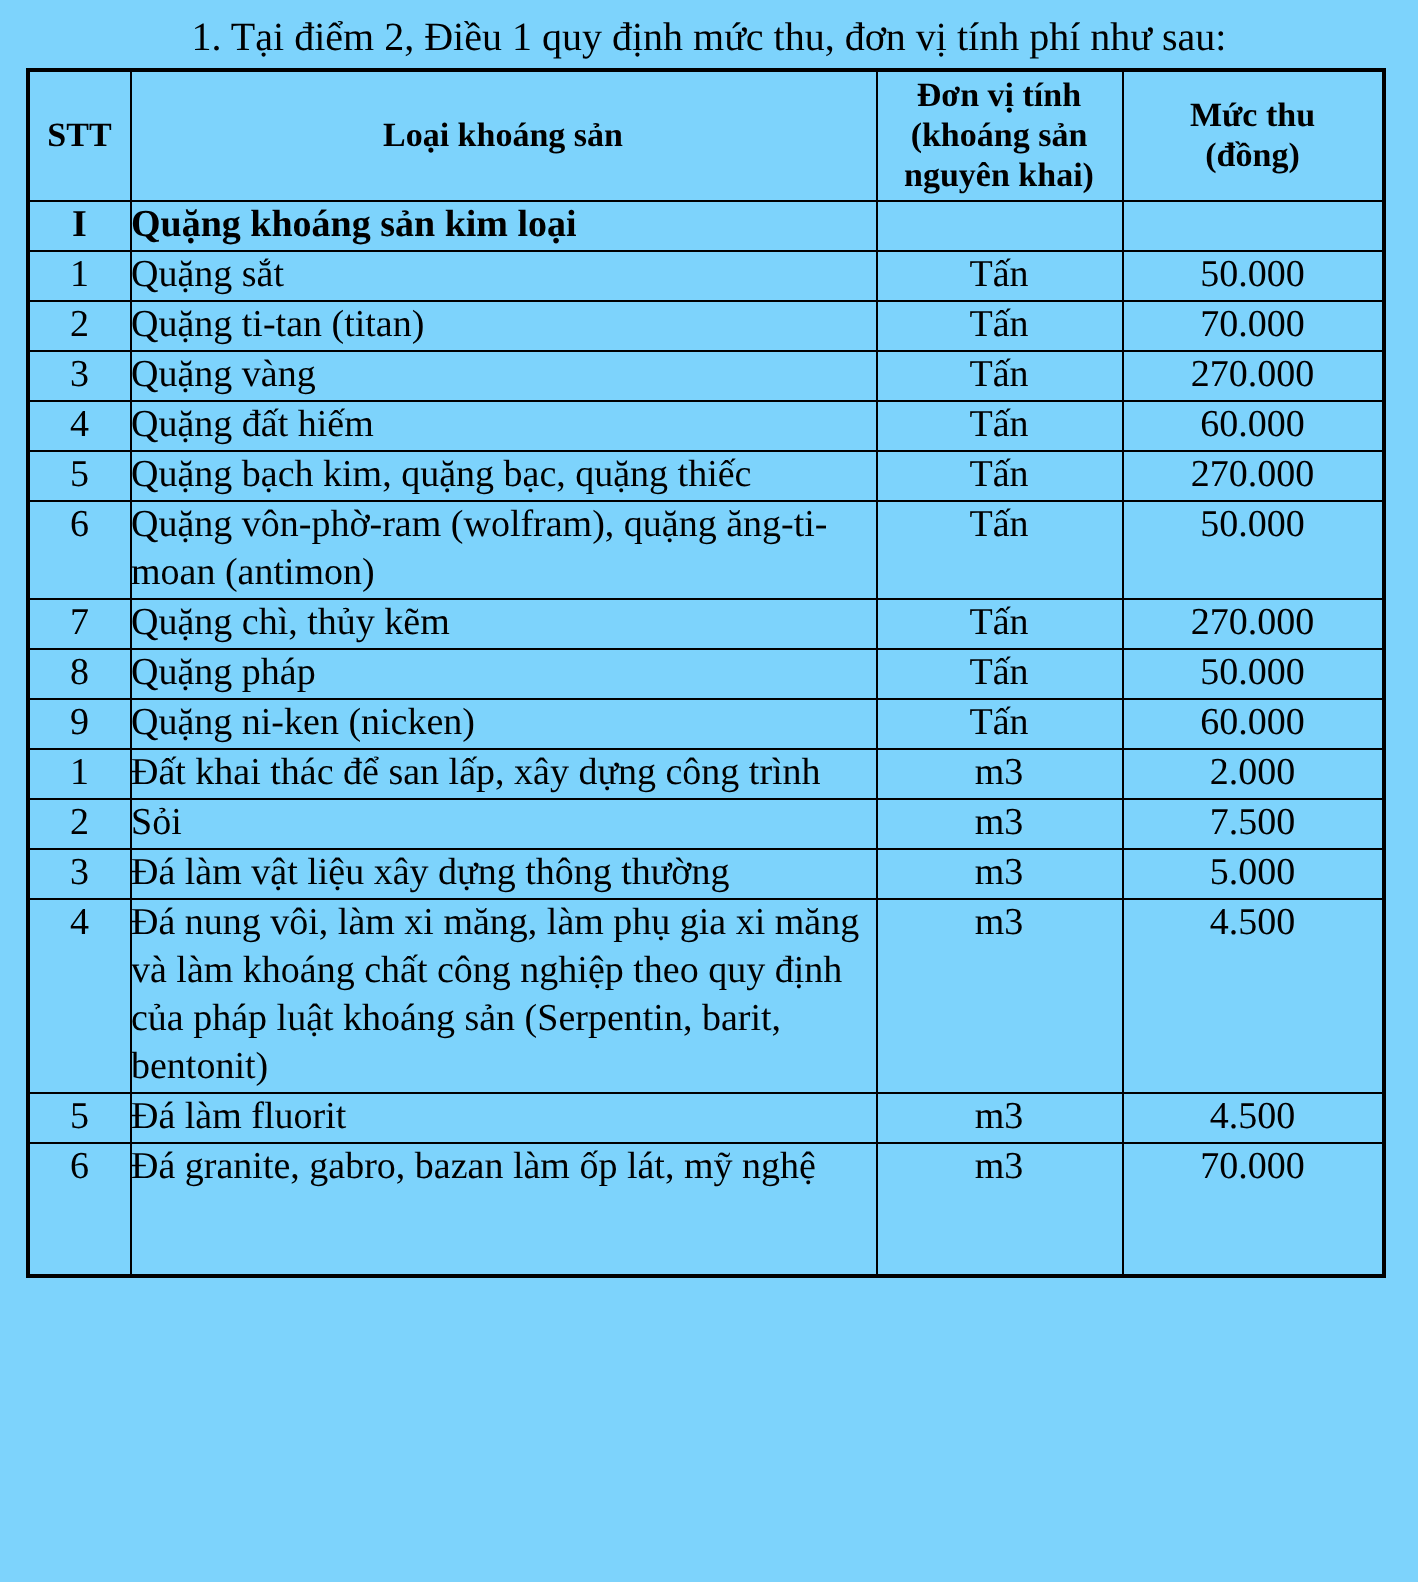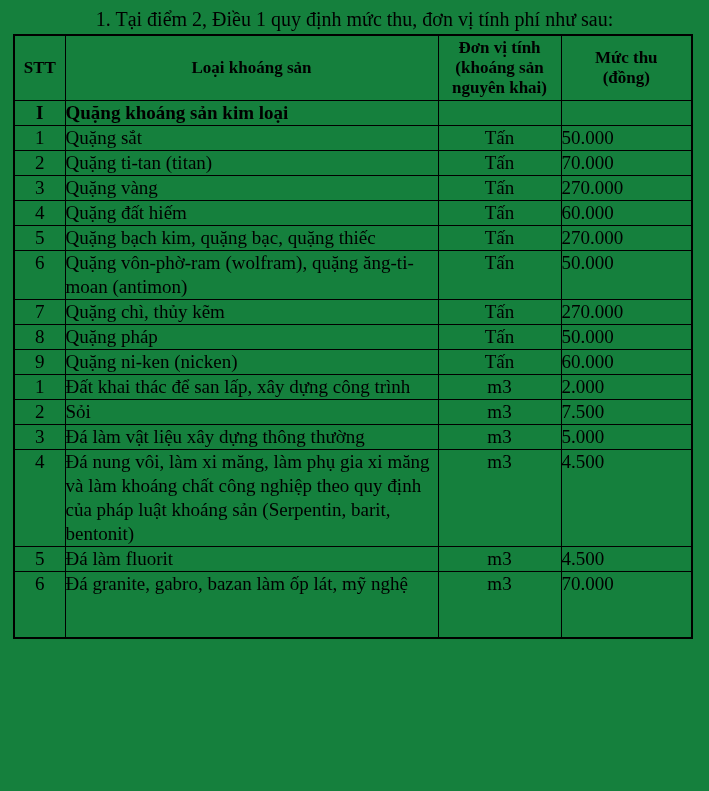--- a/index.html
+++ b/index.html
@@ -5,21 +5,21 @@
   * { box-sizing: border-box; }
   html, body {
     margin: 0;
     padding: 0;
     background: #ffffff;
   }
   .page {
     position: relative;
     width: 709px;
     height: 791px;
-    background: #15803d;
+    background: #7dd3fc;
     color: #000000;
     font-family: "Liberation Serif", "DejaVu Serif", serif;
     overflow: hidden;
   }
   .doc-title {
     margin: 7px 10px 3px 10px;
     text-align: center;
     font-size: 20px;
     line-height: 24px;
     color: #000000;
@@ -51,21 +51,21 @@
   }
   
   .fee-table tbody td {
     font-size: 19px;
     line-height: 24px;
     vertical-align: top;
   }
   .cell-stt  { text-align: center; }
   .cell-name { text-align: left; padding-left: 7px; padding-right: 4px; }
   .cell-unit { text-align: center; }
-  .cell-fee  { text-align: left; padding-right: 10px; margin-left: 44px; }
+  .cell-fee  { text-align: center; padding-right: 10px; margin-left: 44px; }
   .section-row td {
     font-weight: bold;
     font-size: 20px;
   }
   .last-row td { height: 66px; }
 </style>
 </head>
 <body>
 
 <div class="page">

